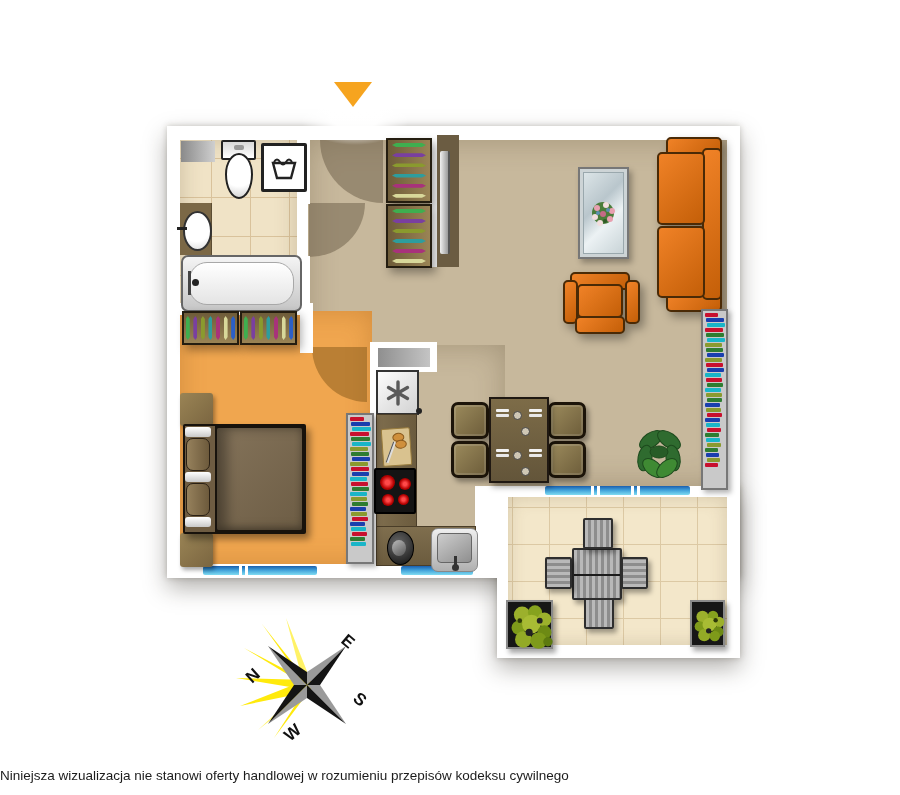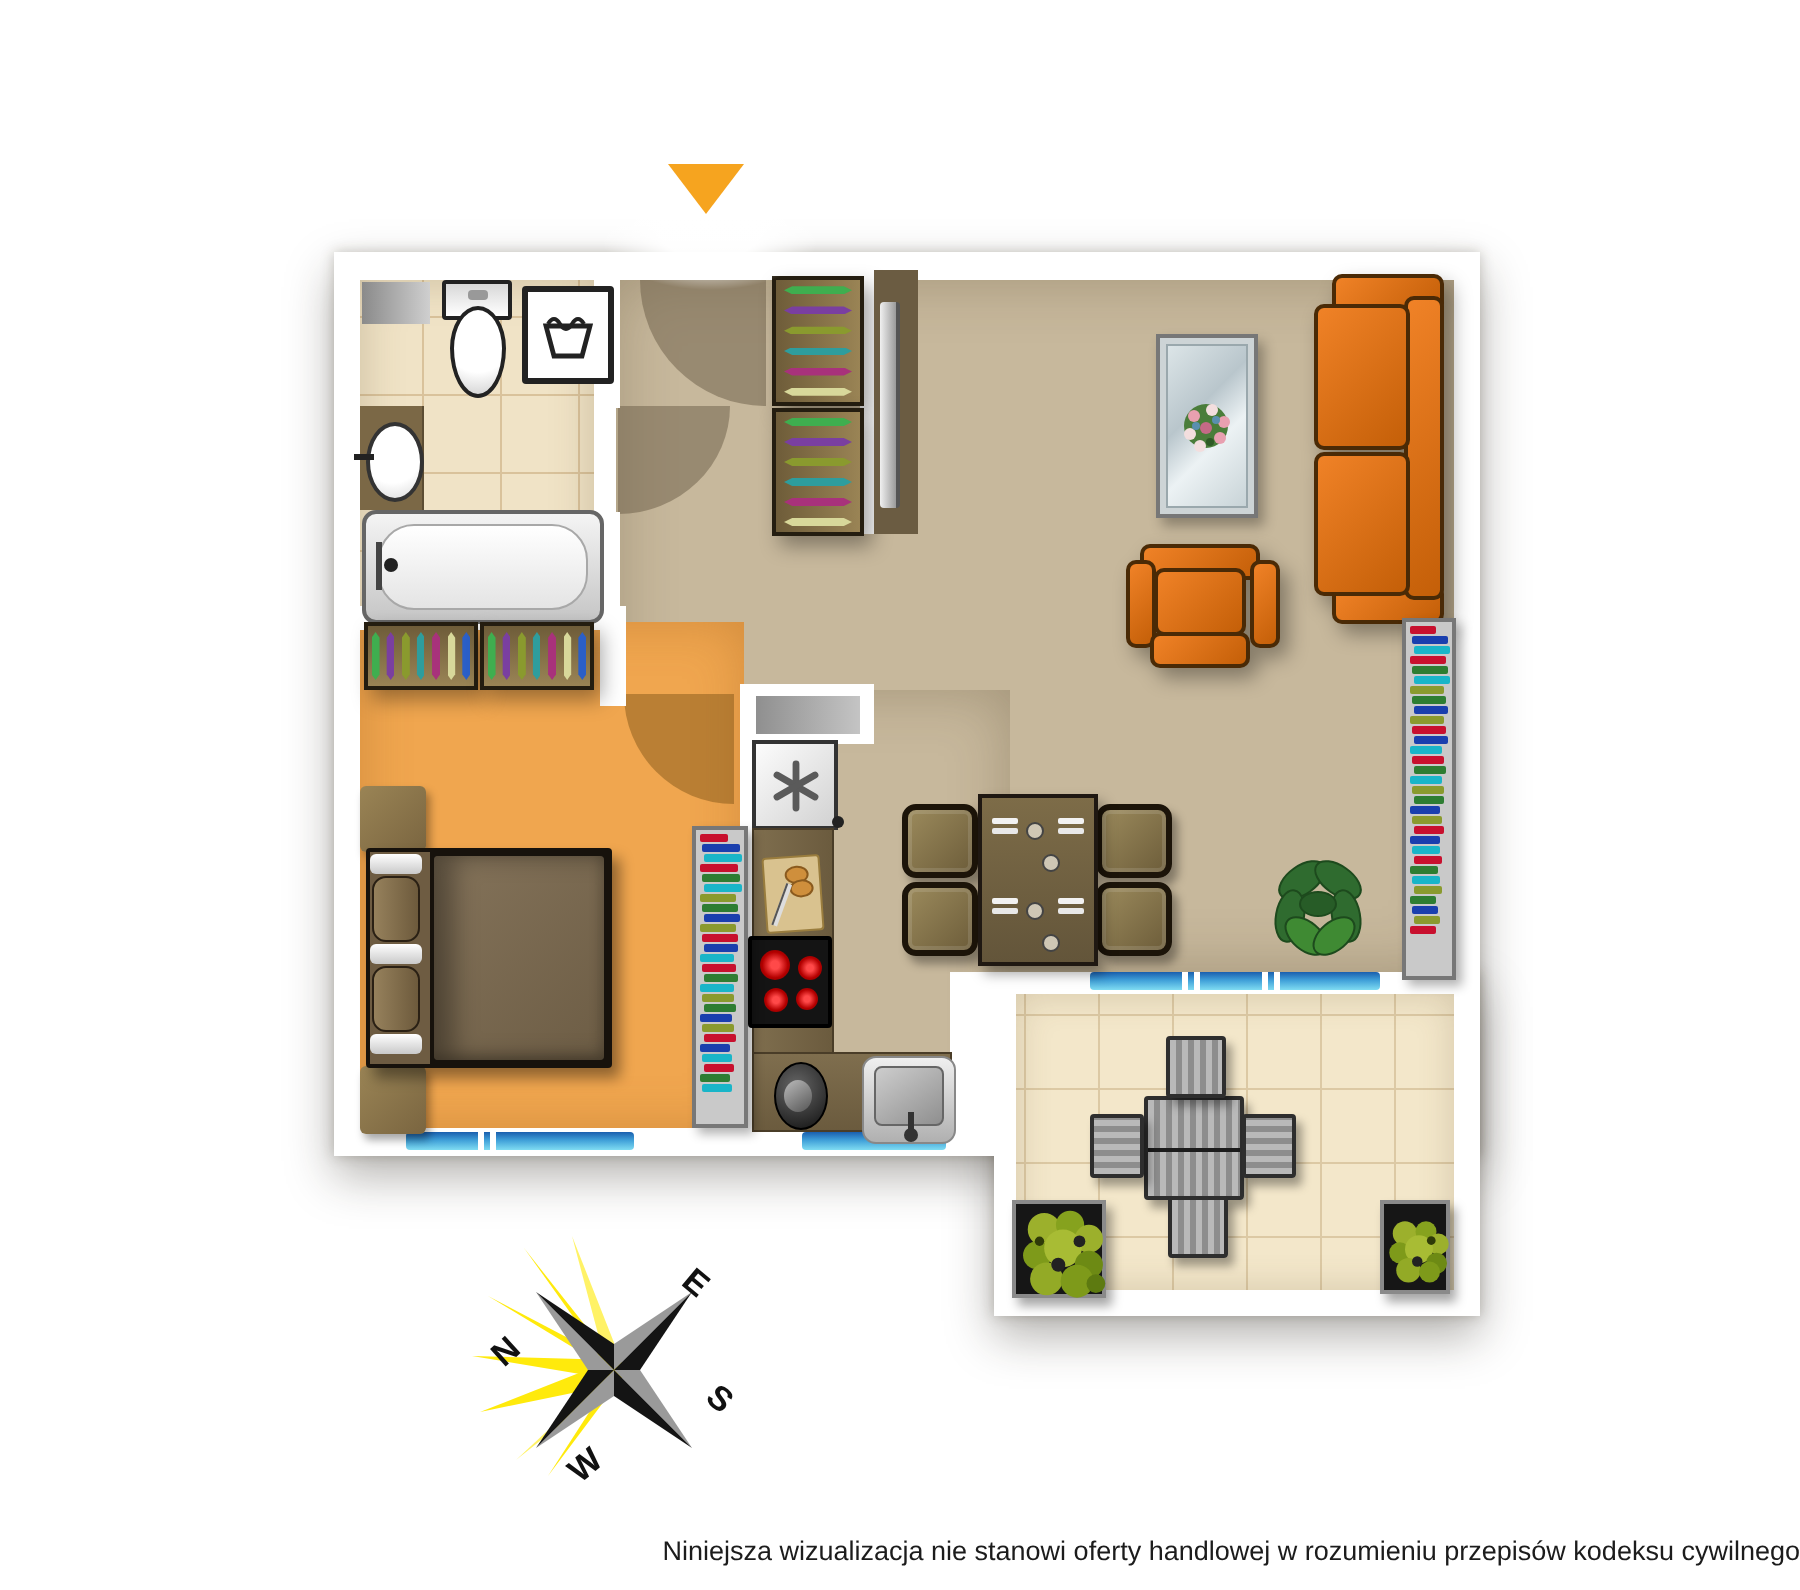--- a/index.html
+++ b/index.html
@@ -109,21 +109,21 @@
            box-shadow:3px 4px 5px rgba(0,0,0,.35);box-sizing:border-box;}
   .plank-h{background:repeating-linear-gradient(0deg,#b9b9b9 0 3px,#8d8d8d 3px 6px);border:2px solid #2e2e2e;border-radius:2px;
            box-shadow:3px 4px 5px rgba(0,0,0,.35);box-sizing:border-box;}
   .tsplit{position:absolute;left:0;top:50%;width:100%;height:2px;background:#1c1c1c;}
   .pot{background:#161616;border:2px solid #8a8a8a;box-sizing:border-box;box-shadow:3px 4px 5px rgba(0,0,0,.35);}
   
   .entr-arrow{width:0;height:0;border-left:19px solid transparent;border-right:19px solid transparent;
               border-top:25px solid var(--arrow);z-index:10;}
   .glow{position:absolute;z-index:8;pointer-events:none;
         background:radial-gradient(closest-side at 50% 30%,rgba(255,255,255,.95) 45%,rgba(255,255,255,0));}
-  .disclaimer{position:absolute;left:0;top:768px;width:900px;text-align:right;font-size:13.5px;color:#1c1c1c;z-index:10;}
+  .disclaimer{position:absolute;left:0;top:768px;width:900px;text-align:left;font-size:13.5px;color:#1c1c1c;z-index:10;}
   .compass{position:absolute;z-index:10;}
   .compass text{font-family:"Liberation Sans",sans-serif;font-weight:bold;font-size:17px;fill:#111;}
 </style>
 </head>
 <body>
 
 <div class="scene">
 
   <div class="abs entr-arrow" style="left:334px;top:82px;"></div>
 

